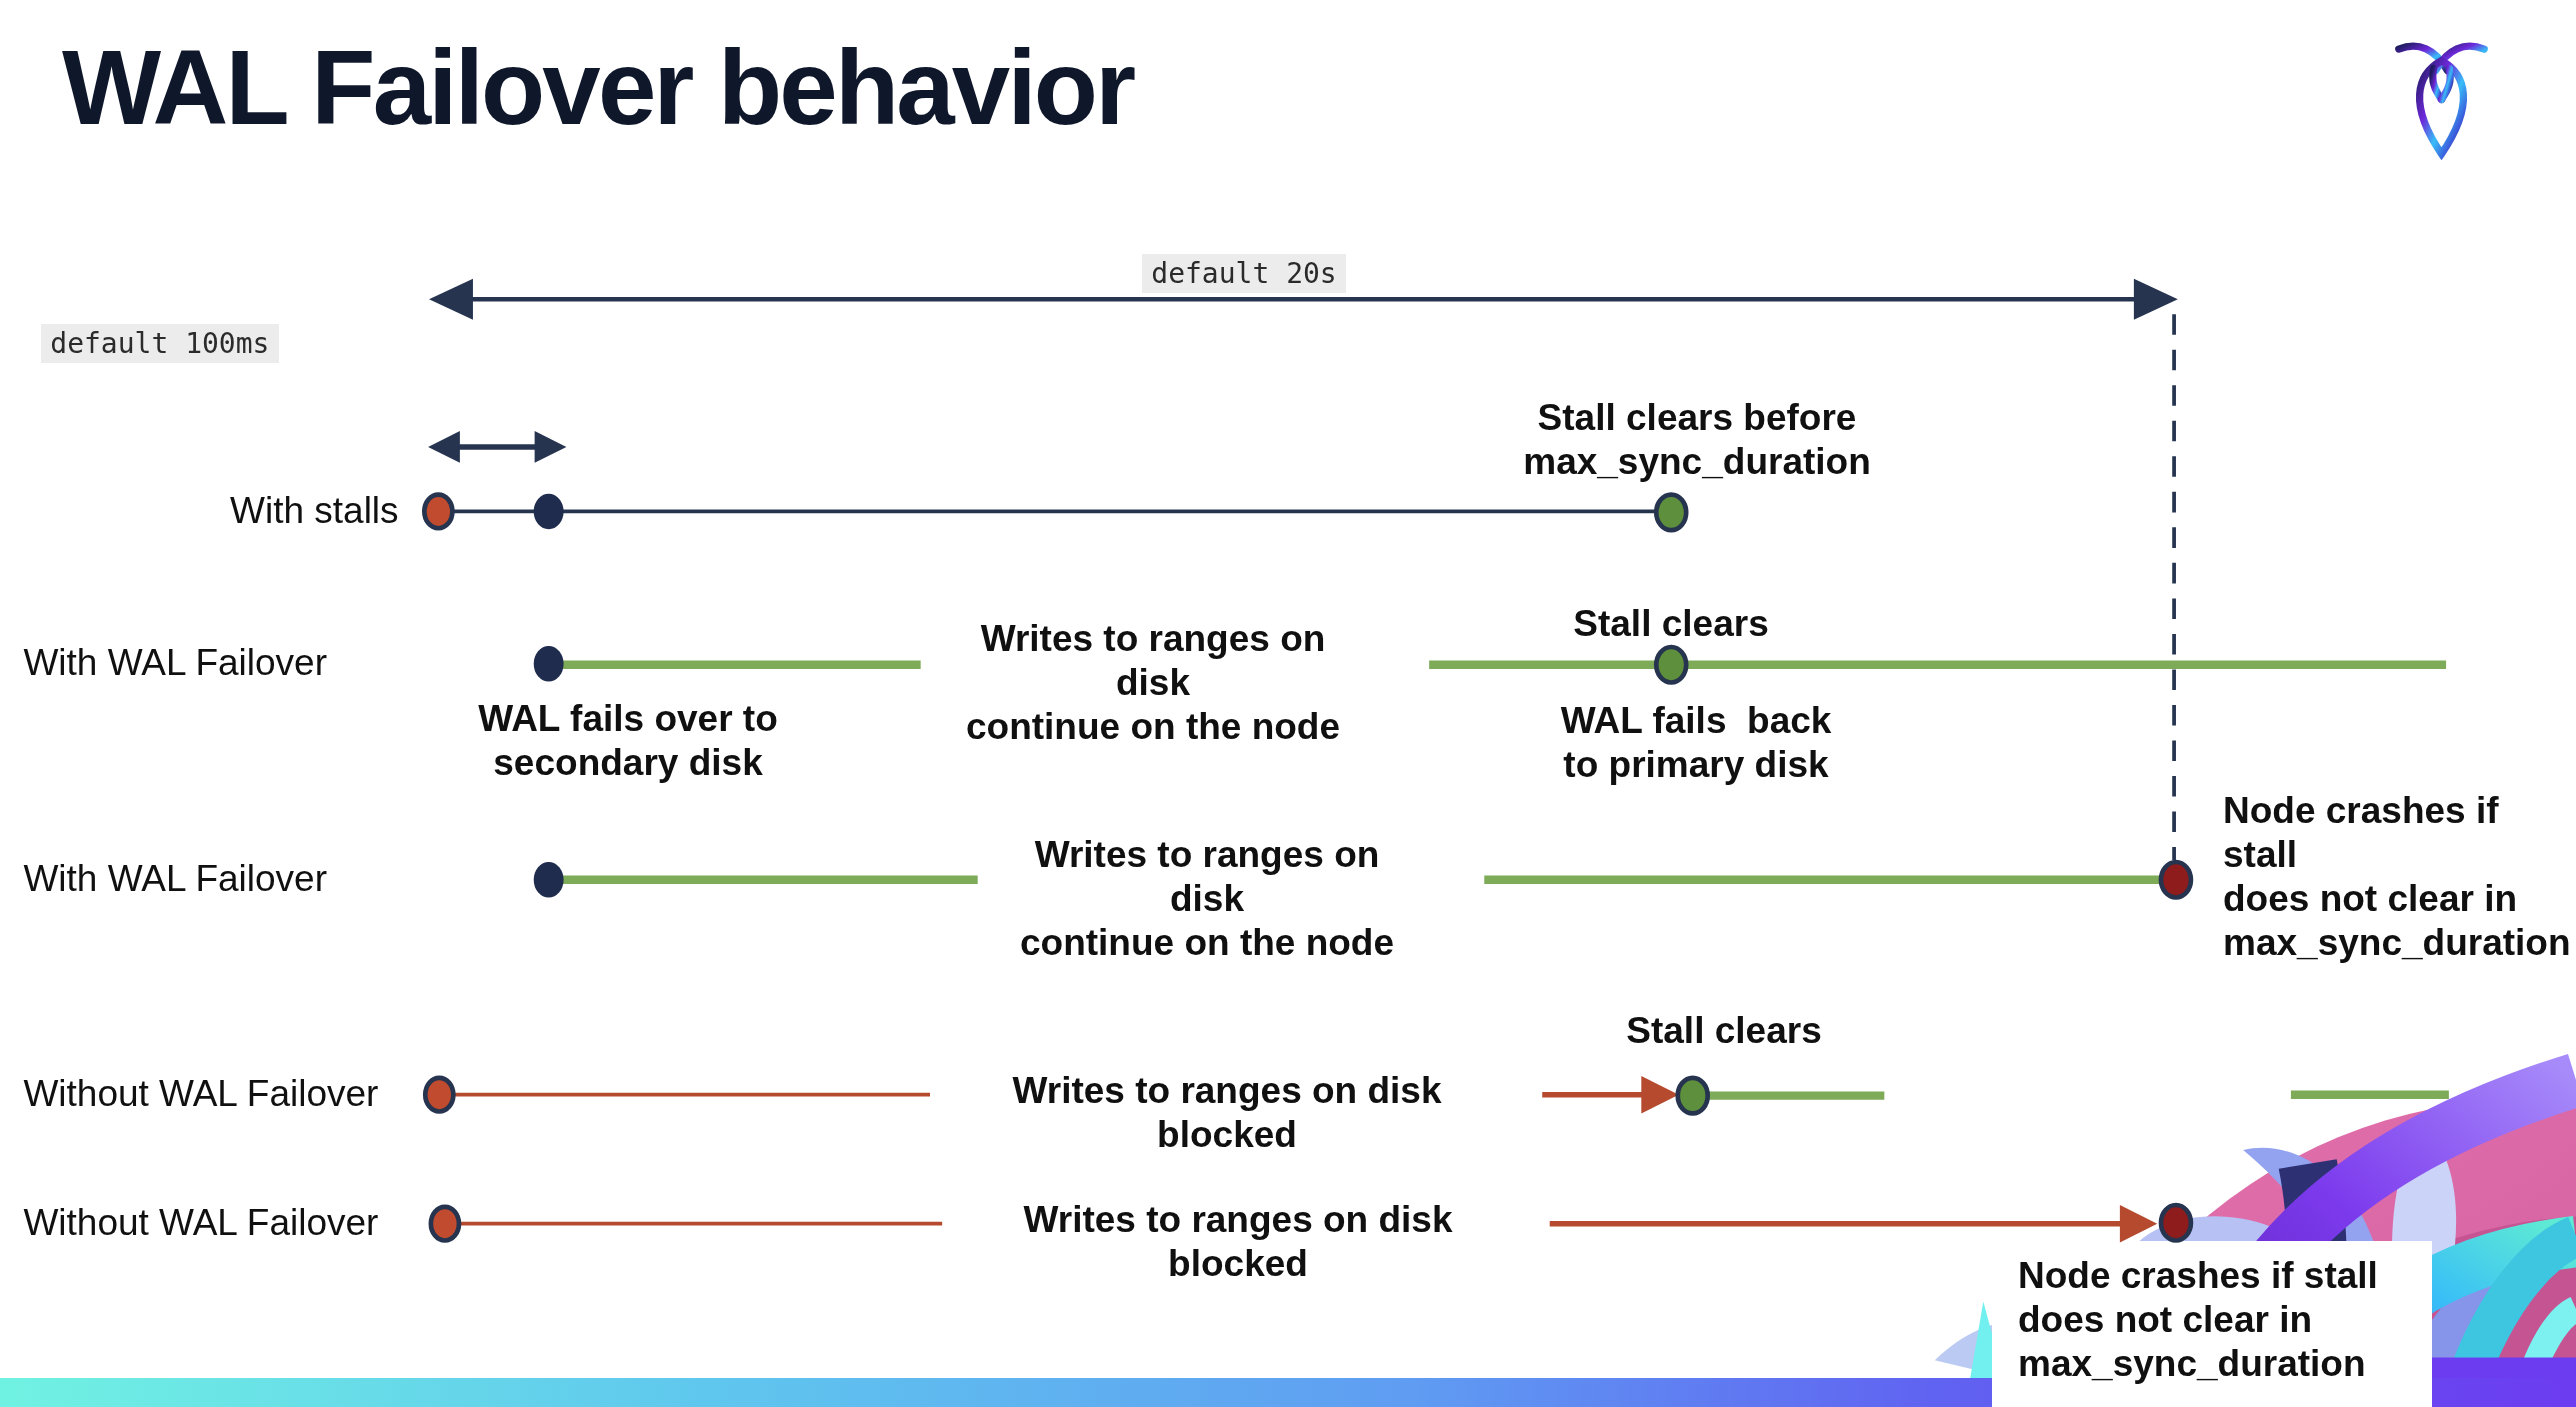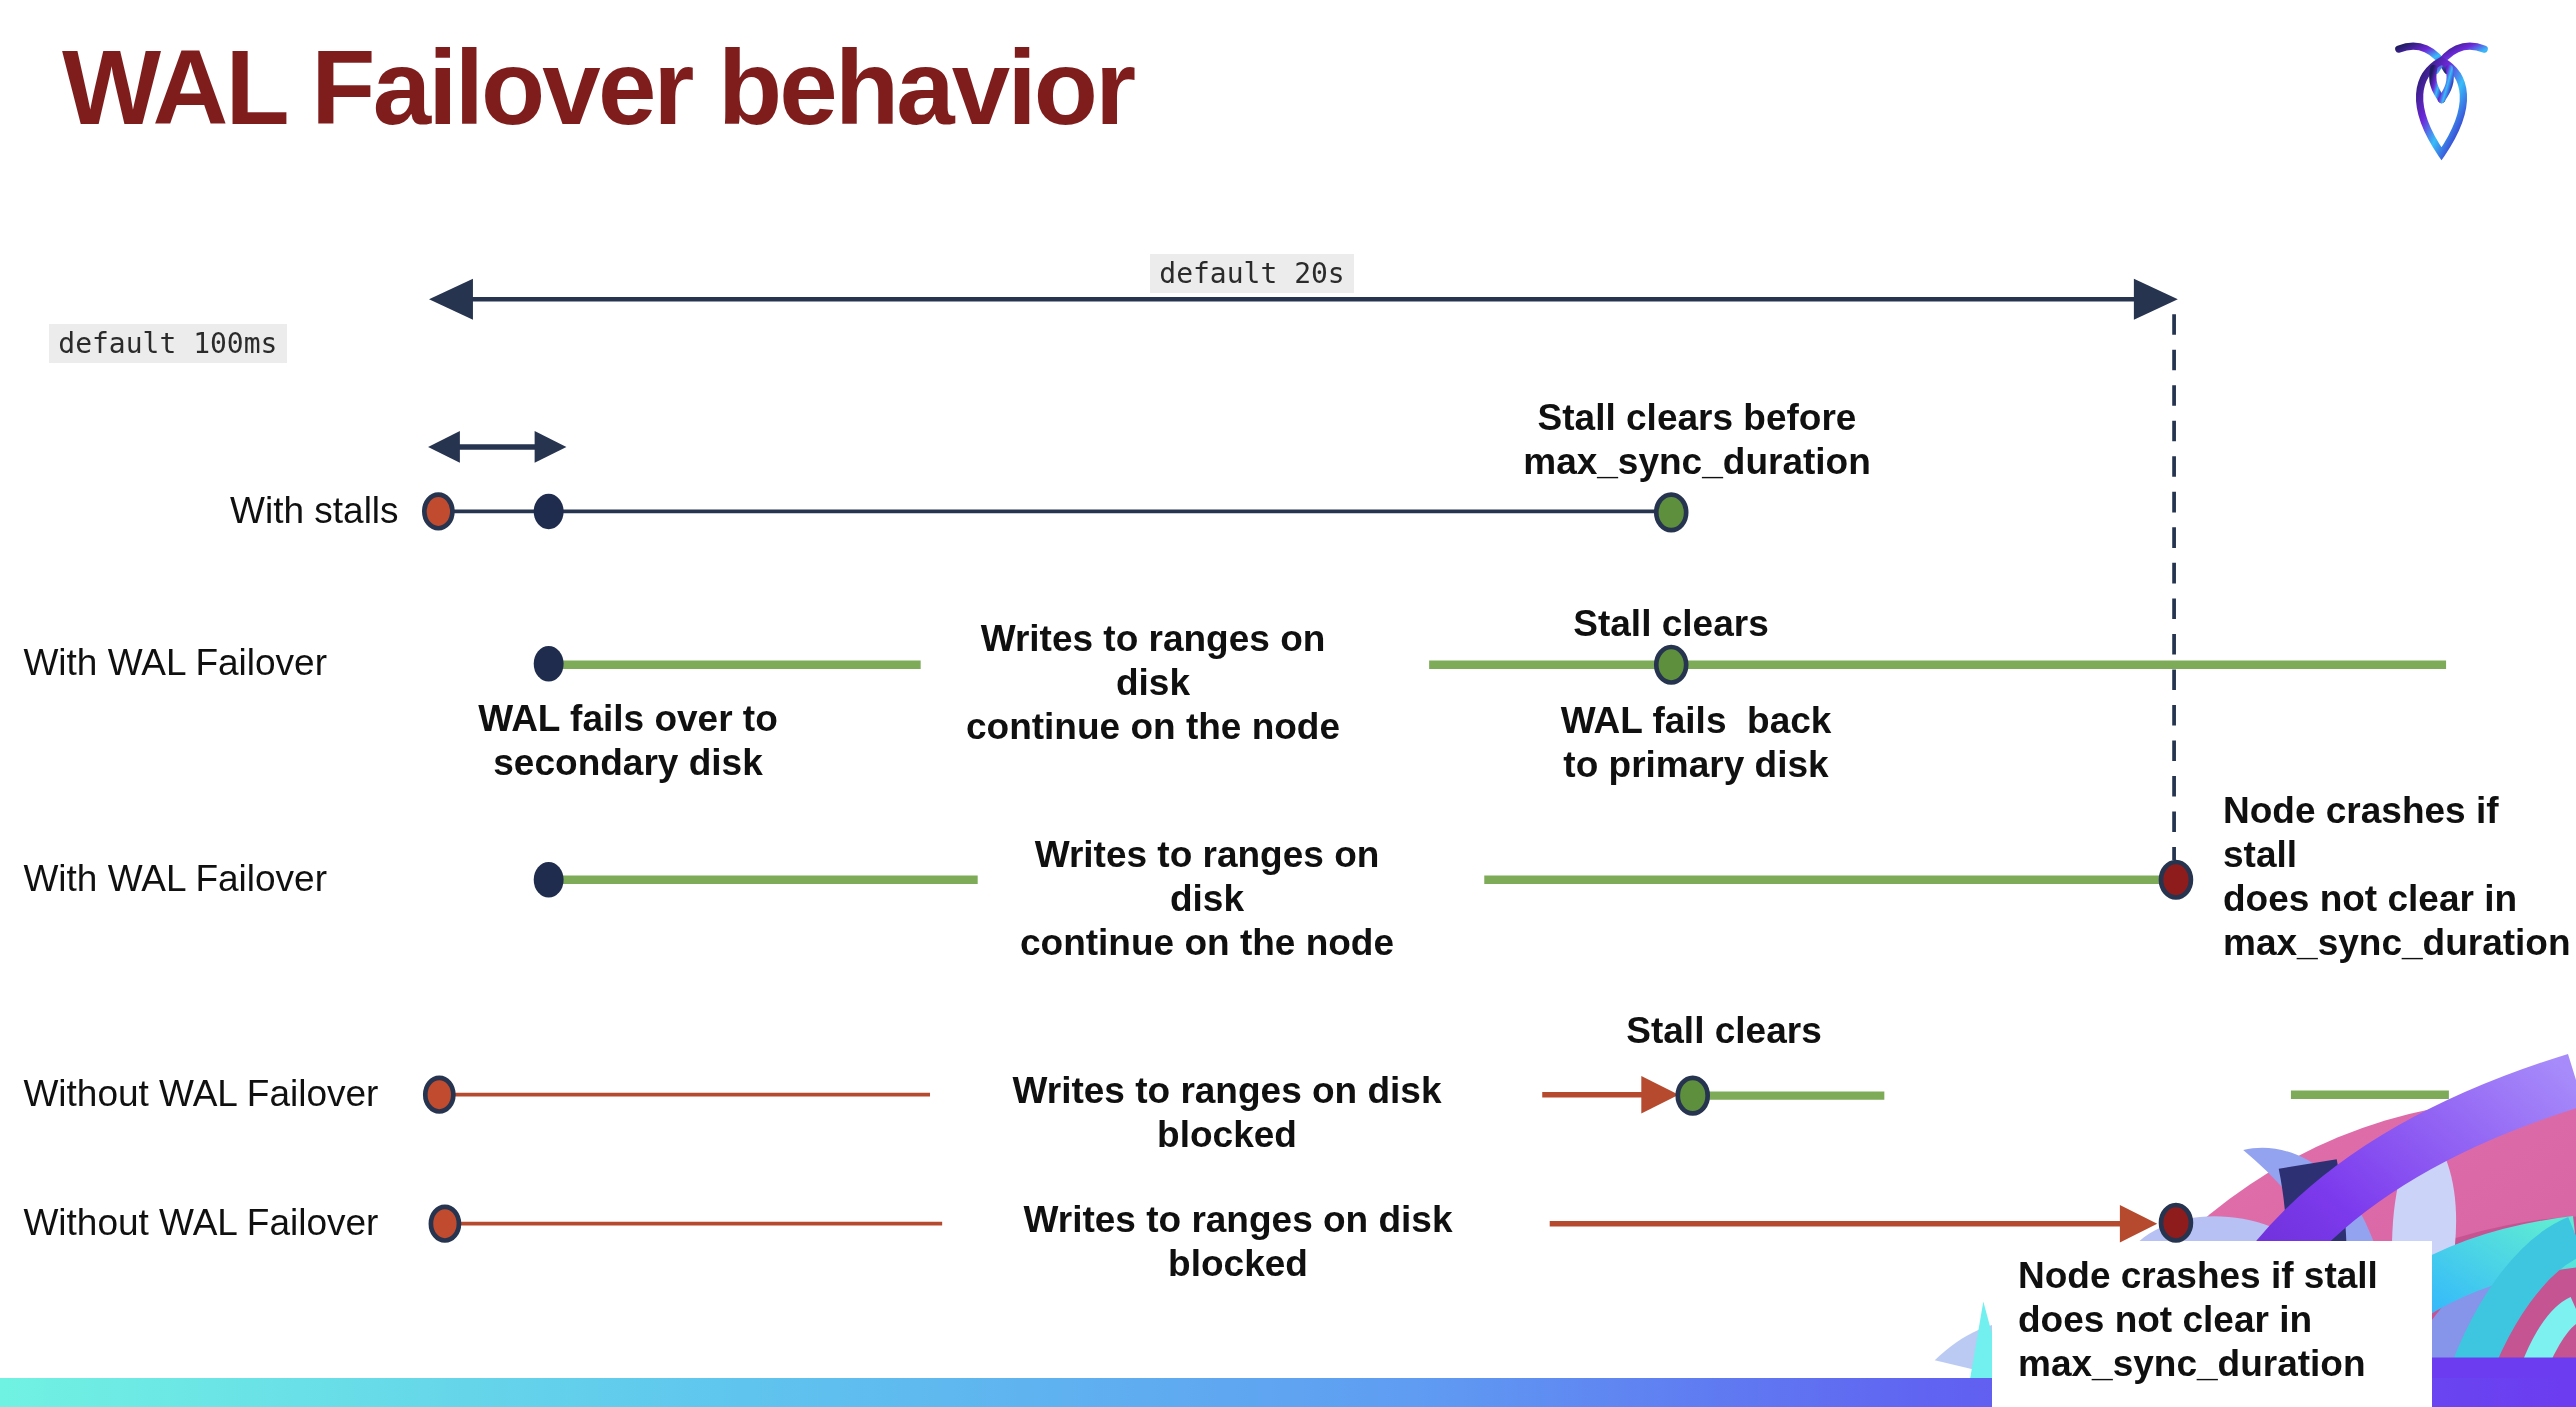--- a/index.html
+++ b/index.html
@@ -9,23 +9,23 @@
     width: 2576px; height: 1408px;
     background: #ffffff;
     overflow: hidden;
     font-family: "Liberation Sans", sans-serif;
     color: #101010;
   }
   .abs { position: absolute; }
   .title {
     left: 62px; top: 28px;
     font-size: 105px; font-weight: 800; letter-spacing: -2.8px;
-    color: #7f1d1d;
-  }
-  .mono-block { display: flex; flex-direction: column; align-items: flex-start; gap: 4.7px; z-index: 5; margin-left: 8px; }
+    color: #0f172a;
+  }
+  .mono-block { display: flex; flex-direction: column; align-items: flex-start; gap: 4.7px; z-index: 5; }
   .mono-line {
     font-family: "DejaVu Sans Mono", monospace;
     font-size: 28px; color: #2b2b2b;
     background: #ececec; padding: 2.8px 9.3px;
     white-space: pre;
   }
   .note {
     font-size: 37px; line-height: 44px; color: #101010;
     white-space: pre-wrap; z-index: 6; font-weight: bold;
   }

